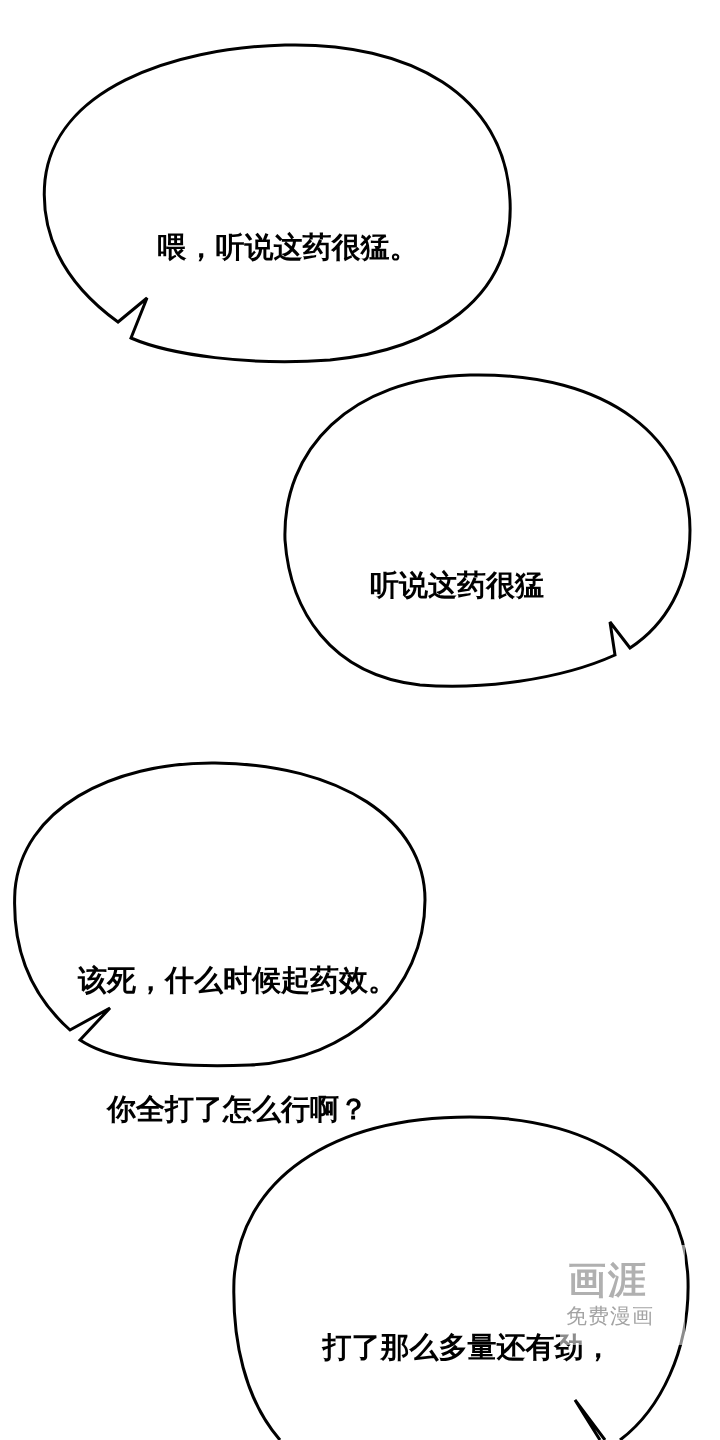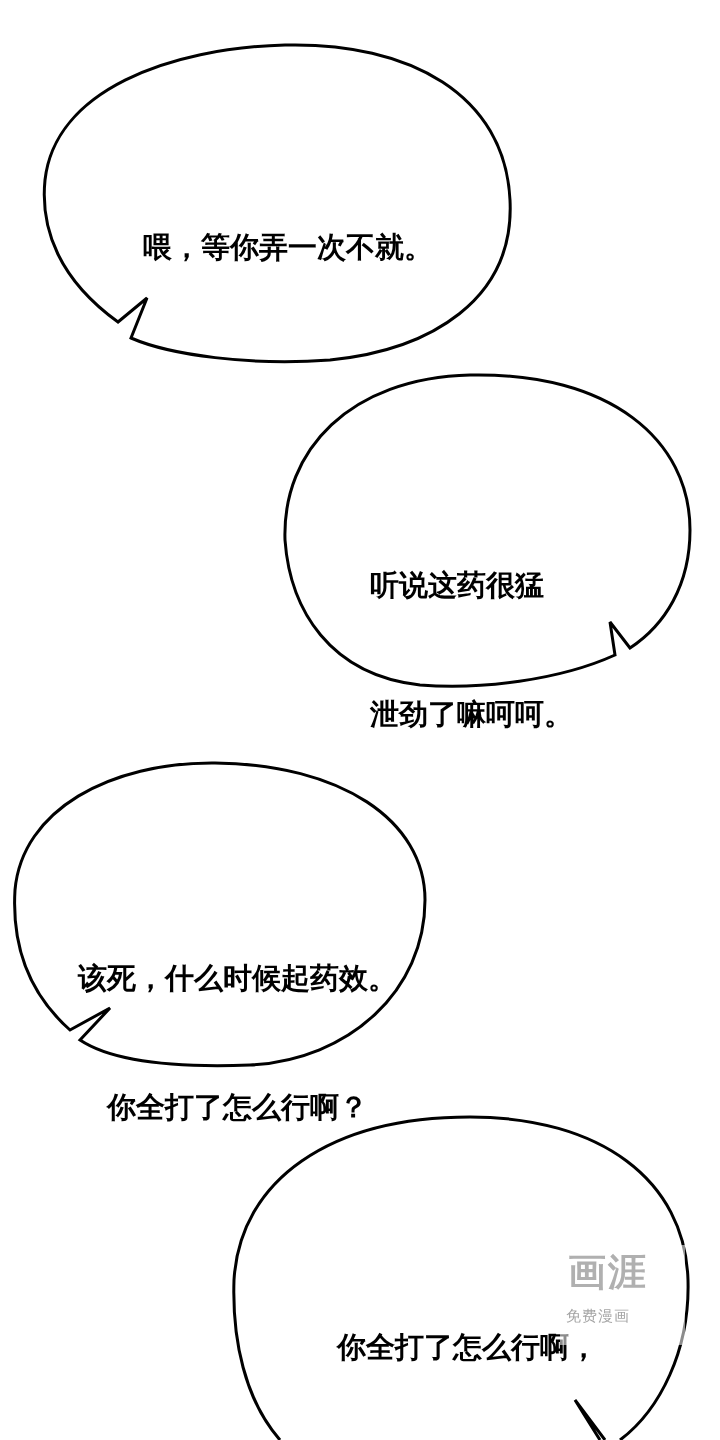--- a/index.html
+++ b/index.html
@@ -8,58 +8,57 @@
   .bubbles { position: absolute; left: 0; top: 0; width: 720px; height: 1440px; }
   .bubble-text {
     position: absolute; color: #000; font-weight: bold; font-size: 29px;
     line-height: 43px; text-align: center; white-space: pre; letter-spacing: 0px;
   }
   .watermark {
     position: absolute; left: 560px; top: 1245px; width: 125px; height: 100px;
     background: rgba(255,255,255,0.55);
   }
   .wm-logo {
-    position: absolute; left: 8px; top: 4px; font-size: 38px; font-weight: bold;
+    position: absolute; left: 8px; top: 12px; font-size: 38px; font-weight: bold;
     color: rgba(150,150,150,0.75); letter-spacing: 2px; line-height: 46px;
   }
   .wm-sub {
-    position: absolute; left: 6px; top: 58px; font-size: 15px; color: rgba(140,140,140,0.8);
+    position: absolute; left: 6px; top: 58px; font-size: 21px; color: rgba(140,140,140,0.8);
     letter-spacing: 1px; line-height: 26px; text-shadow: 0 0 3px #fff;
   }
 </style>
 </head>
 <body>
 
 <svg class="bubbles" viewBox="0 0 720 1440" xmlns="http://www.w3.org/2000/svg">
 
   <path d="M131,338 L147,298 L118,322 C60,280 40,230 45,180 C55,90 170,48 285,45 C410,42 505,95 510,200 C515,300 430,350 330,360 C250,366 170,355 131,338 Z" fill="#fff" stroke="#000" stroke-width="3" stroke-linejoin="miter"></path>
 
   <path d="M630,648 L610,622 L615,655 C560,680 480,690 420,685 C330,675 290,610 285,540 C282,450 350,378 470,375 C610,372 690,440 690,530 C690,585 665,625 630,648 Z" fill="#fff" stroke="#000" stroke-width="3" stroke-linejoin="miter"></path>
 
   <path d="M80,1040 L110,1008 L70,1030 C25,990 12,940 15,890 C22,810 110,762 215,763 C340,764 425,820 425,900 C425,990 350,1060 250,1065 C170,1068 110,1060 80,1040 Z" fill="#fff" stroke="#000" stroke-width="3" stroke-linejoin="miter"></path>
 
   <path d="M605,1440 L575,1400 L600,1440 M280,1440 C245,1400 232,1340 234,1280 C240,1180 330,1117 470,1117 C600,1117 685,1180 688,1280 C690,1350 660,1410 620,1440" fill="#fff" stroke="#000" stroke-width="3" stroke-linejoin="miter"></path>
 </svg>
 
 <div class="bubble-text" style="left:128px; top:140px; width:320px;">
-  <div>喂，等你弄一次不就。</div>
+  <div>喂，听说这药很猛。</div>
 </div>
 
 <div class="bubble-text" style="left:370px; top:478px; width:260px; text-align:left;">
   <div>听说这药很猛</div>
-  <div>泄劲了嘛呵呵。</div>
 </div>
 
-<div class="bubble-text" style="left:45px; top:873px; width:385px;font-family:Liberation Mono, monospace;">
+<div class="bubble-text" style="left:45px; top:873px; width:385px;">
   <div>该死，什么时候起药效。</div>
   <div>你全打了怎么行啊？</div>
 </div>
 
 <div class="bubble-text" style="left:290px; top:1240px; width:355px;">
-  <div>你全打了怎么行啊，</div>
+  <div>打了那么多量还有劲，</div>
   
   
 </div>
 
 <div class="watermark">
   <div class="wm-logo">画涯</div>
   <div class="wm-sub">免费漫画</div>
 </div>
 
 </body></html>

